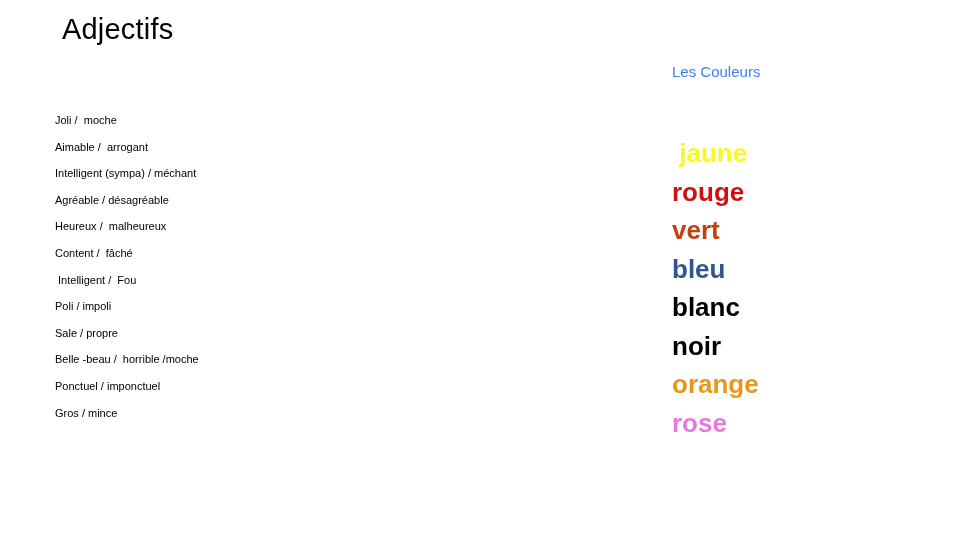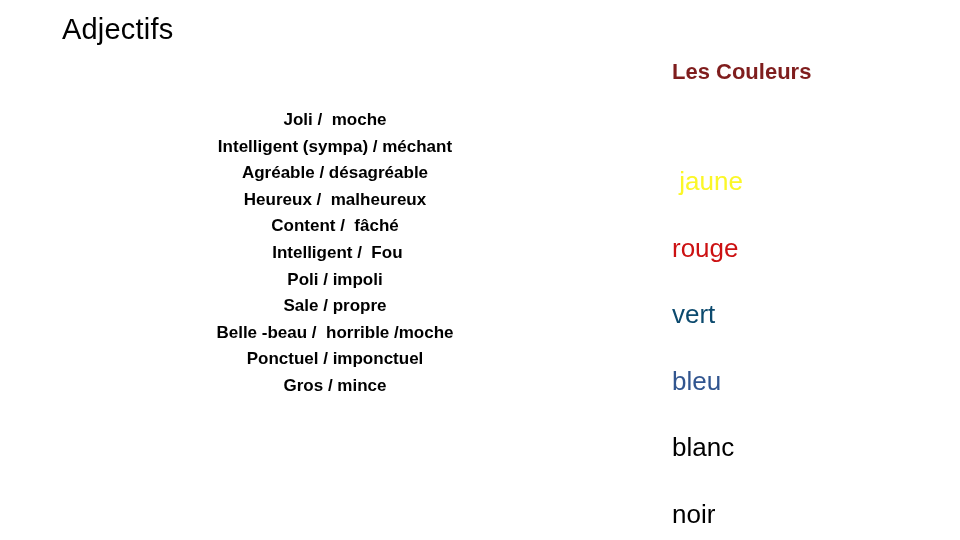--- a/index.html
+++ b/index.html
@@ -35,80 +35,79 @@
   }
 
   
   .adjectives {
     position: absolute;
     left: 55px;
     top: 107px;
     width: 560px;
   }
   .adjective-line {
-    font-size: 17px;
+    font-size: 11px;
     line-height: 26.6px;
     color: #000000;
     white-space: pre;
-    font-weight: 700;
-    text-align: center;
+    font-weight: 400;
   }
 
   
   .colours-heading {
     position: absolute;
     left: 672px;
     top: 58px;
-    font-size: 22px;
+    font-size: 15px;
     line-height: 28px;
-    font-weight: 700;
-    color: #7f1d1d;
+    font-weight: 400;
+    color: #3b82f6;
     white-space: nowrap;
   }
   .colours-list {
     position: absolute;
     left: 672px;
     top: 134px;
     width: 250px;
   }
   .colour-word {
     font-size: 26px;
     line-height: 38.5px;
-    font-weight: normal;
+    font-weight: bold;
     white-space: pre;
-    margin-top: 28px;
   }
 </style>
 </head>
 <body style="background-color: rgb(255, 255, 255);">
 
 <div class="slide">
 
   <div class="slide-title">Adjectifs</div>
 
   <div class="adjectives">
       <div class="adjective-line">Joli /  moche</div>
+      <div class="adjective-line">Aimable /  arrogant</div>
       <div class="adjective-line">Intelligent (sympa) / méchant</div>
       <div class="adjective-line">Agréable / désagréable</div>
       <div class="adjective-line">Heureux /  malheureux</div>
       <div class="adjective-line">Content /  fâché</div>
       <div class="adjective-line"> Intelligent /  Fou</div>
       <div class="adjective-line">Poli / impoli</div>
       <div class="adjective-line">Sale / propre</div>
       <div class="adjective-line">Belle -beau /  horrible /moche</div>
       <div class="adjective-line">Ponctuel / imponctuel</div>
       <div class="adjective-line">Gros / mince</div>
     </div>
 
   <div class="colours-heading">Les Couleurs</div>
 
   <div class="colours-list">
       <div class="colour-word" style="color: rgb(251, 247, 39);"> jaune</div>
       <div class="colour-word" style="color: rgb(204, 17, 18);">rouge</div>
-      <div class="colour-word" style="color: #0c4a6e;">vert</div>
+      <div class="colour-word" style="color: #c2410c;">vert</div>
       <div class="colour-word" style="color: rgb(49, 85, 143);">bleu</div>
       <div class="colour-word" style="color: rgb(0, 0, 0);">blanc</div>
       <div class="colour-word" style="color: rgb(0, 0, 0);">noir</div>
       <div class="colour-word" style="color: rgb(232, 151, 28);">orange</div>
       <div class="colour-word" style="color: rgb(232, 120, 224);">rose</div>
     </div>
 
 </div>
 
 </body></html>

